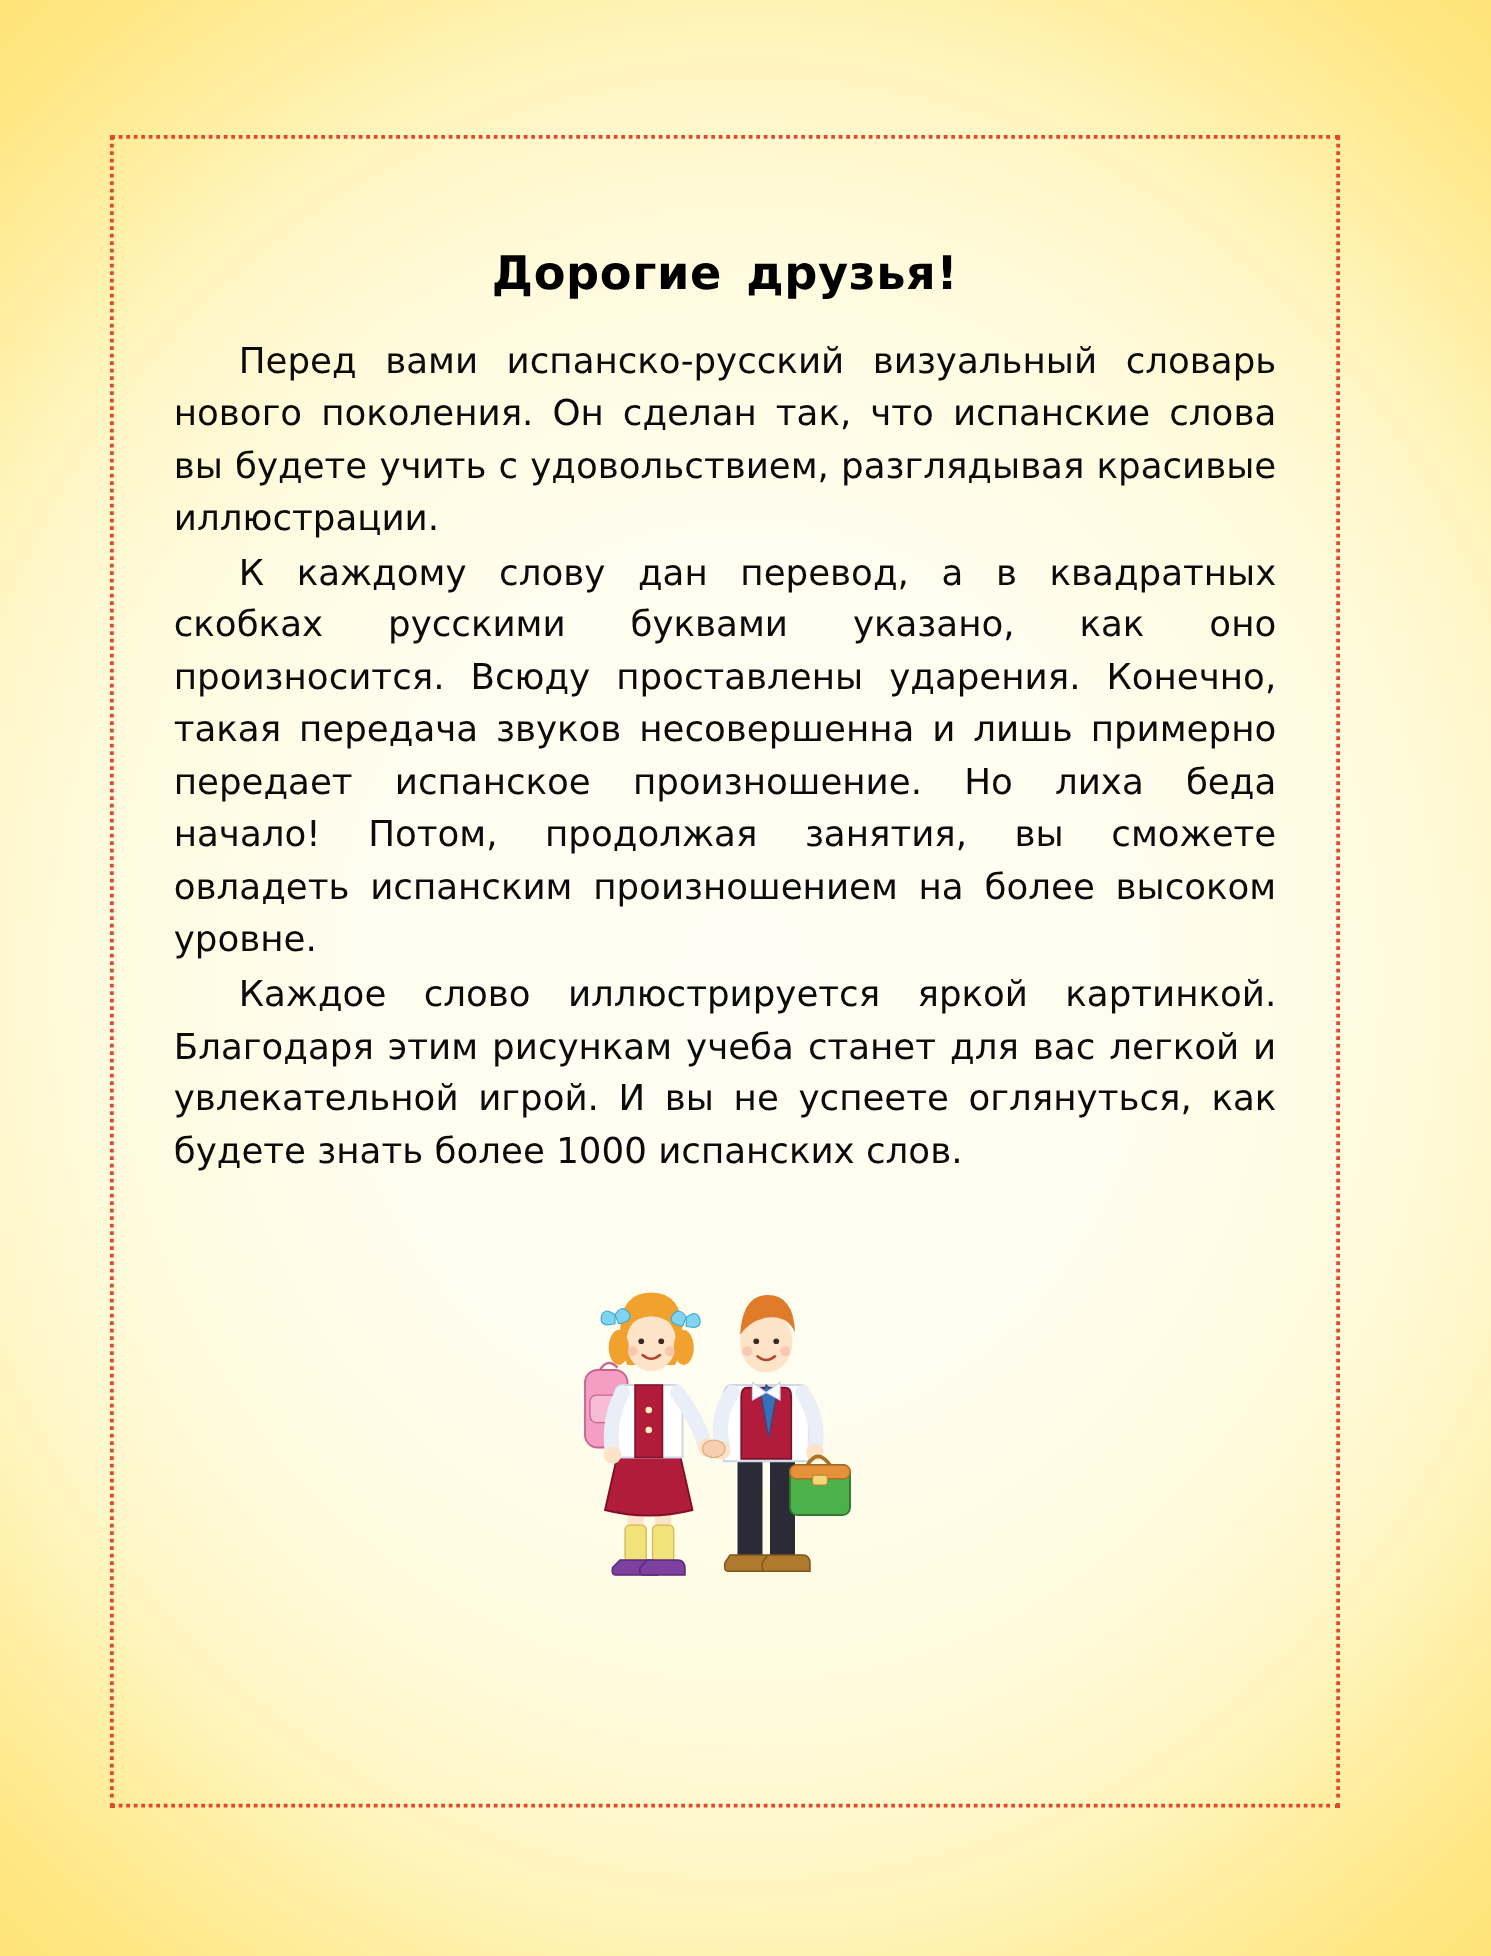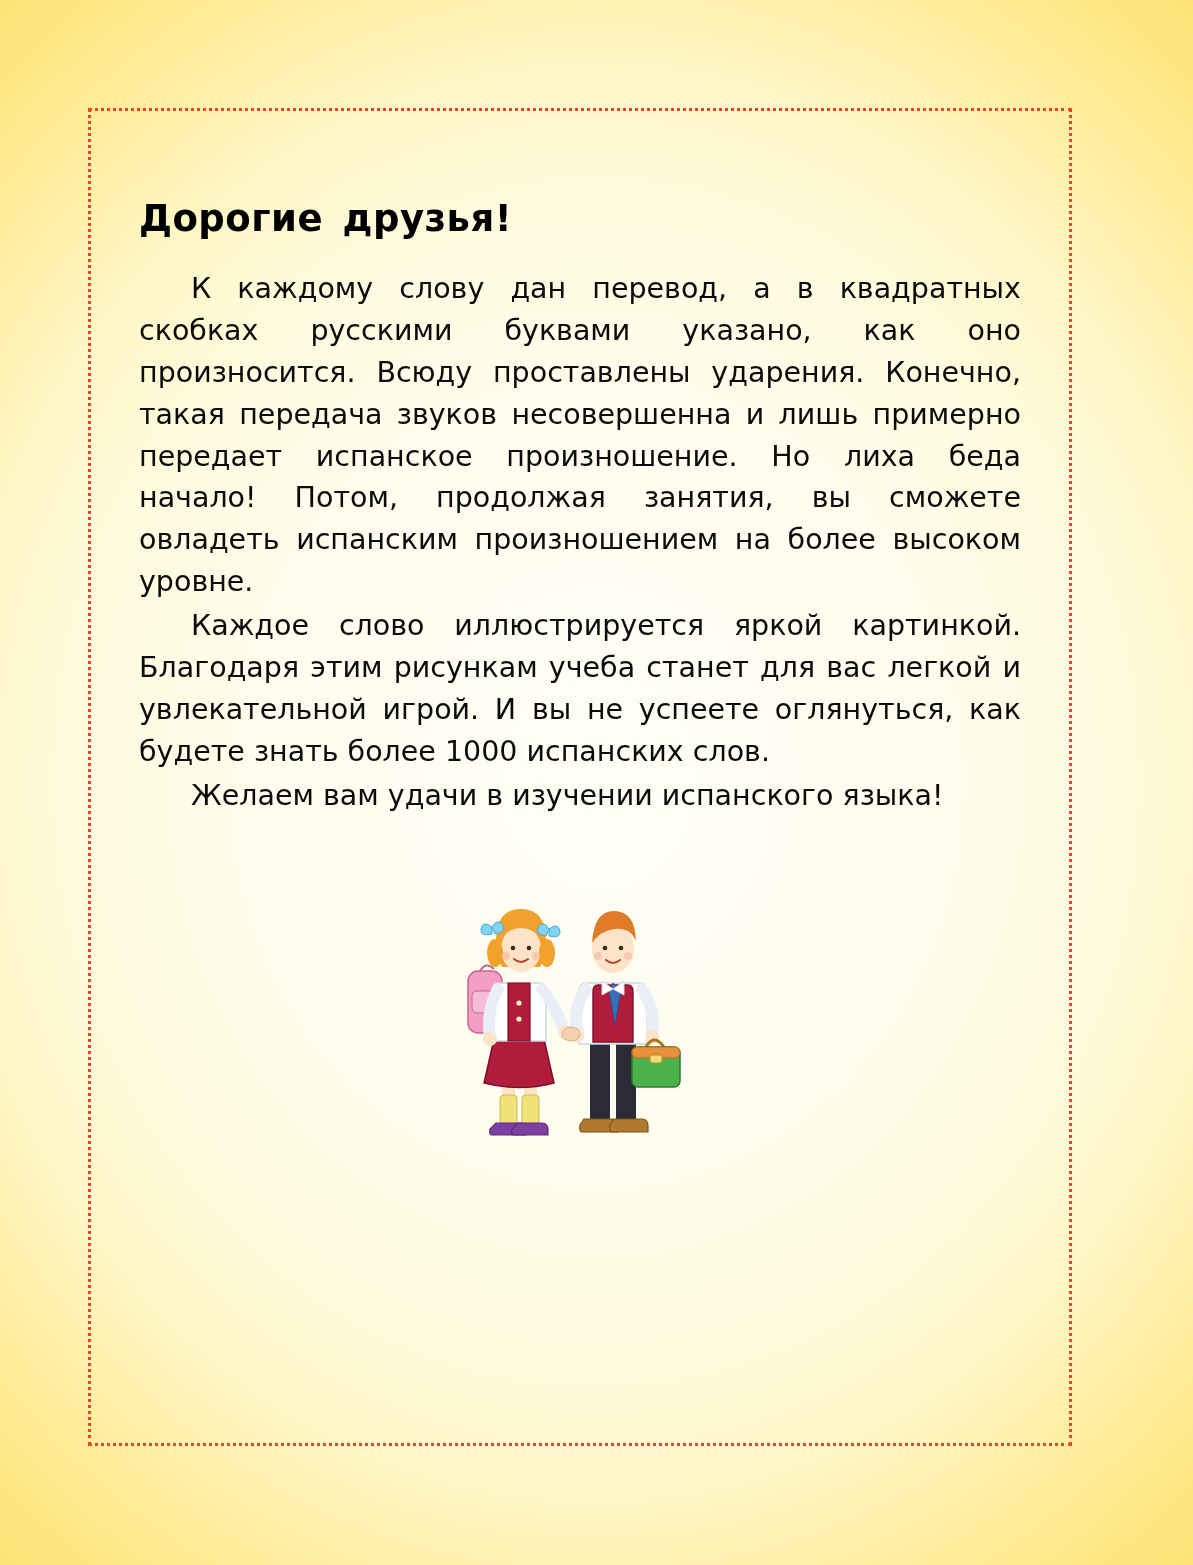--- a/index.html
+++ b/index.html
@@ -36,20 +36,21 @@
     left: 88px;
     top: 108px;
     width: 984px;
     height: 1338px;
     box-sizing: border-box;
     border: 3px dotted #e8462a;
     padding: 46px 48px 20px 48px;
   }
 
   .doc-title {
+    text-align: center;
     font-size: 37px;
     font-weight: bold;
     letter-spacing: 0.5px;
     color: #000000;
     margin: 40px 0 28px 0;
     word-spacing: 6px;
   }
 
   .para {
     font-size: 28.5px;
@@ -76,23 +77,23 @@
 </style>
 </head>
 <body>
 
 <div class="page">
 
   <div class="content-frame">
 
     <h1 class="doc-title">Дорогие  друзья!</h1>
 
+    <p class="para">Перед вами испанско-русский визуальный словарь нового поколения. Он сделан так, что испанские слова вы будете учить с удовольствием, разглядывая красивые иллюстрации.</p>
     <p class="para">К каждому слову дан перевод, а в квадратных скобках русскими буквами указано, как оно произносится. Всюду проставлены ударения. Конечно, такая передача звуков несовершенна и лишь примерно передает испанское произношение. Но лиха беда начало! Потом, продолжая занятия, вы сможете овладеть испанским произношением на более высоком уровне.</p>
     <p class="para">Каждое слово иллюстрируется яркой картинкой. Благодаря этим рисункам учеба станет для вас легкой и увлекательной игрой. И вы не успеете оглянуться, как будете знать более 1000 испанских слов.</p>
-    <p class="para">Желаем вам удачи в изучении испанского языка!</p>
 
     <div class="illustration-wrap">
       <svg class="kids-illustration" width="260" height="280" viewBox="0 0 260 280" xmlns="http://www.w3.org/2000/svg">
 
         <g>
           <rect x="18" y="92" width="34" height="62" rx="10" fill="#f49ec4" stroke="#c9648f" stroke-width="1.5"></rect>
           <rect x="22" y="112" width="26" height="22" rx="5" fill="#f7bcd6" stroke="#c9648f" stroke-width="1"></rect>
           <path d="M30 92 q6 -10 14 -2" stroke="#c9648f" stroke-width="2" fill="none"></path>
         </g>
 

